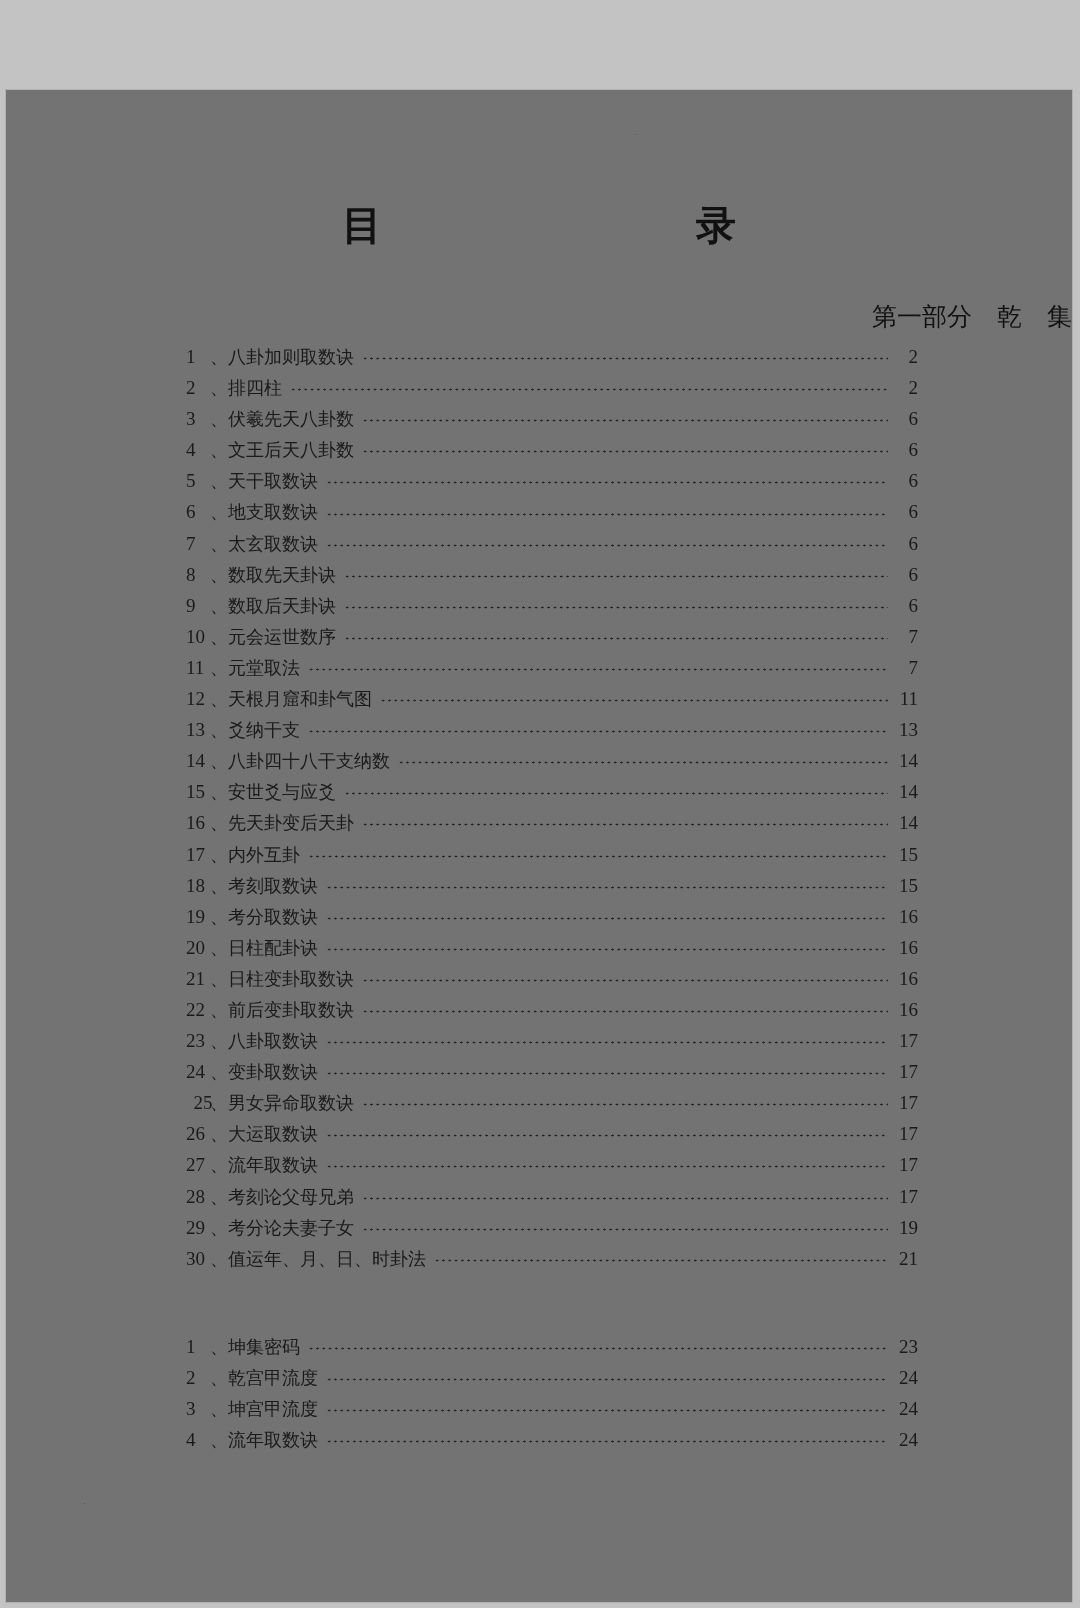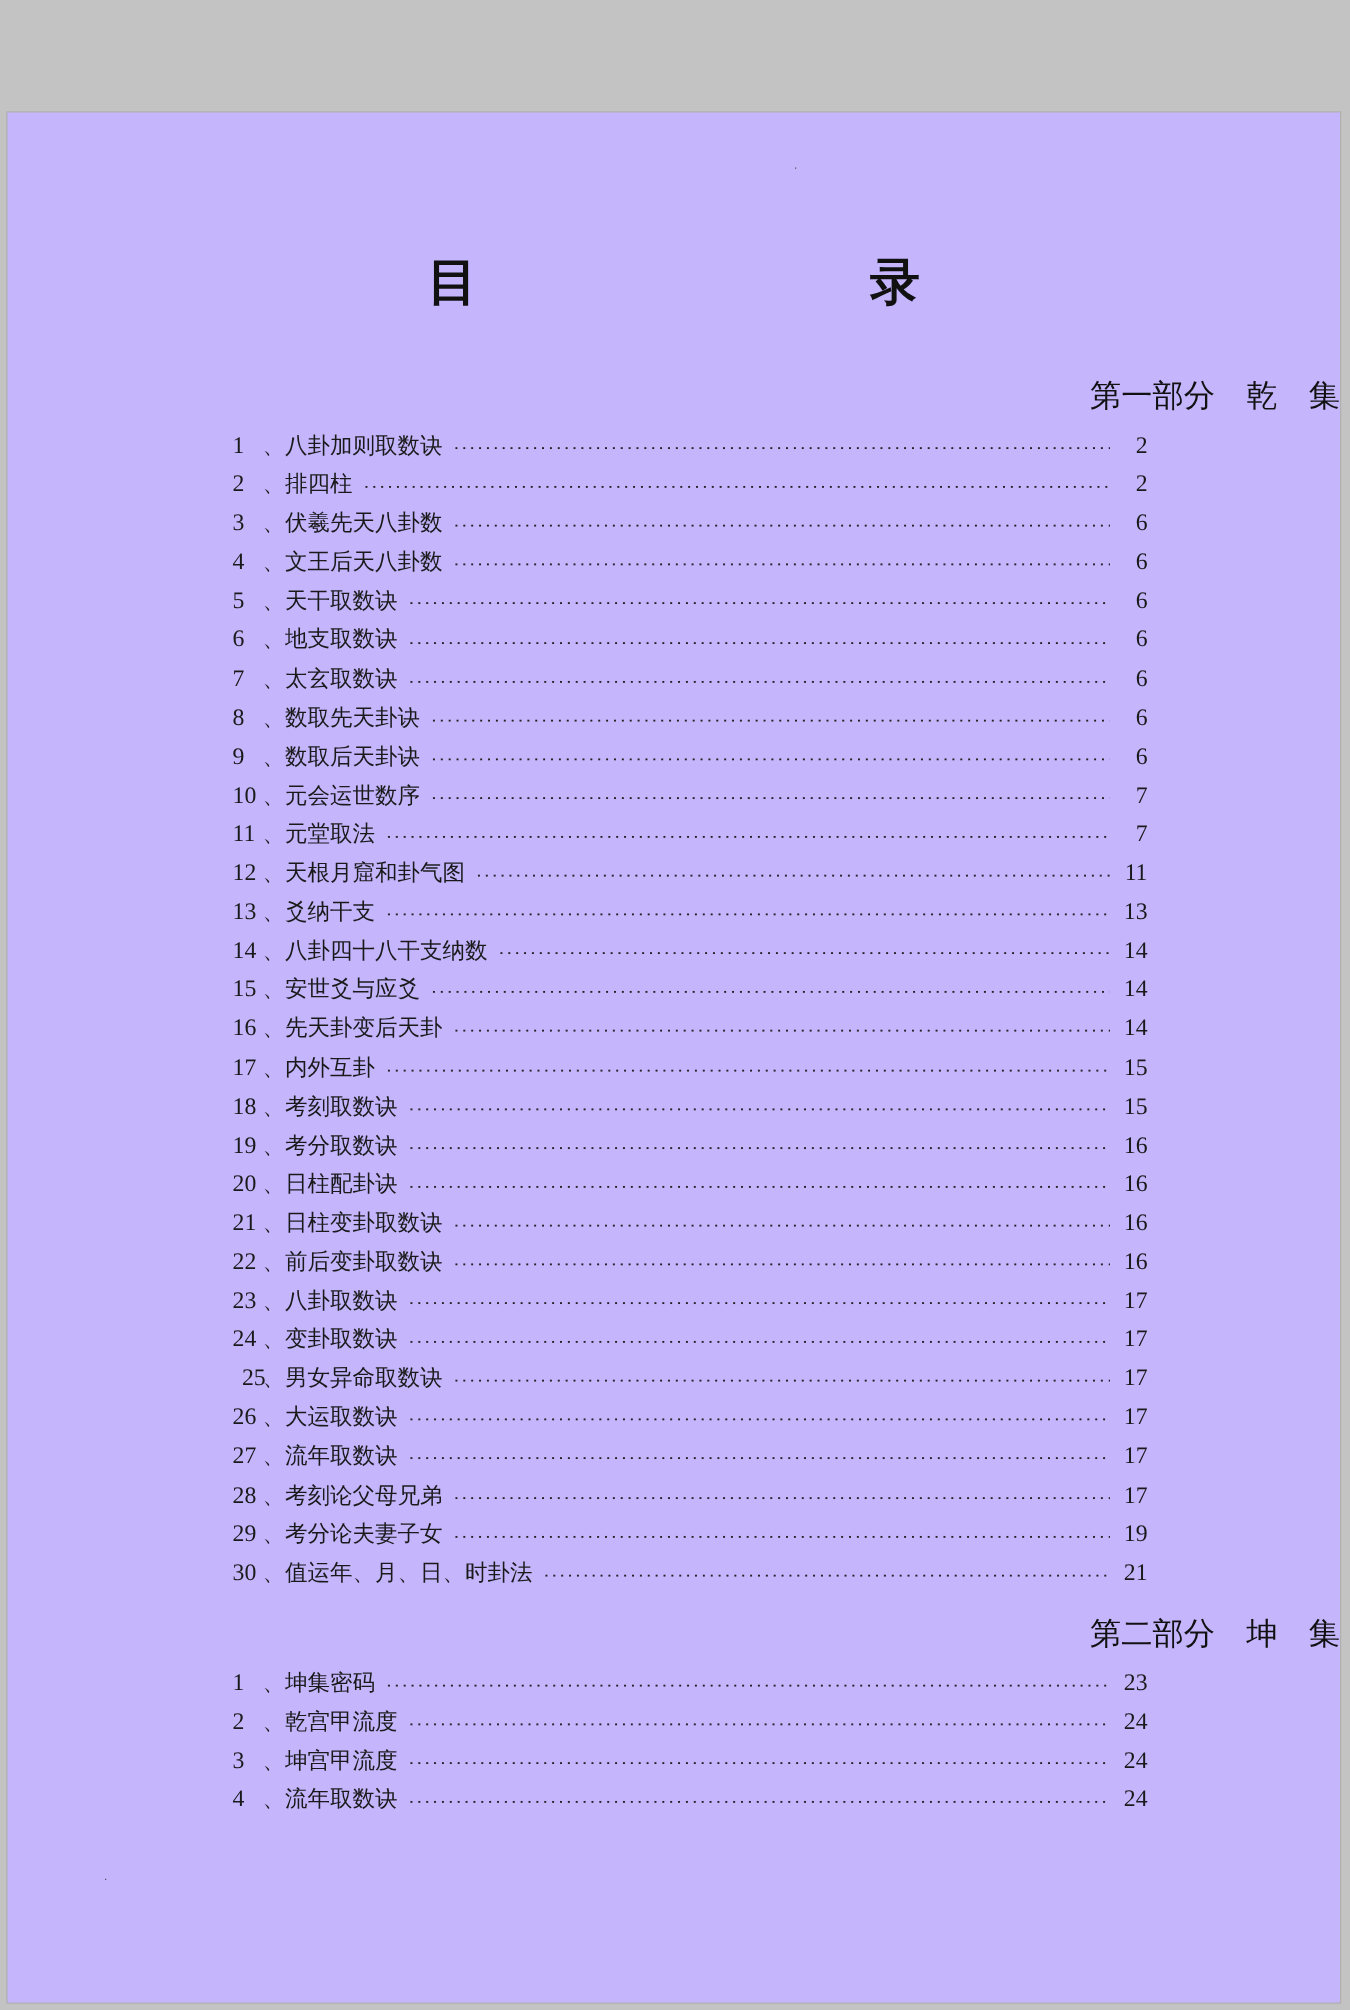--- a/index.html
+++ b/index.html
@@ -8,21 +8,21 @@
     background: #c3c3c3;
     position: relative;
     overflow: hidden;
     font-family: "DejaVu Serif", "Liberation Serif", serif;
     color: #1a1a1a;
   }
   .page {
     position: absolute;
     left: 6px; top: 90px;
     width: 1066px; height: 1512px;
-    background: #c4b5fd;
+    background: #737373;
     box-shadow: 0 0 0 1px #b0b0b0;
   }
   .title {
     position: absolute;
     top: 108px; left: 0; width: 100%;
     text-align: center;
     font-family: "DejaVu Sans", sans-serif;
     font-weight: bold;
     font-size: 40px;
     letter-spacing: 78px;
@@ -291,23 +291,20 @@
       </div>
       <div class="row">
         <span class="num" style="min-width: 34px;">30</span>
         <span style="margin-left: -10px;">、</span>
         <span class="label">值运年、月、日、时卦法</span>
         <span class="leader"></span>
         <span class="page-no">21</span>
       </div>
     </div>
 
-  <div class="section-heading" style="top:1200px;">
-    <span>第二部分　坤　集</span>
-  </div>
   <div class="toc" id="toc-1" style="top:1241px;">
       <div class="row">
         <span class="num" style="min-width: 34px;">1</span>
         <span style="margin-left: -10px;">、</span>
         <span class="label">坤集密码</span>
         <span class="leader"></span>
         <span class="page-no">23</span>
       </div>
       <div class="row">
         <span class="num" style="min-width: 34px;">2</span>

